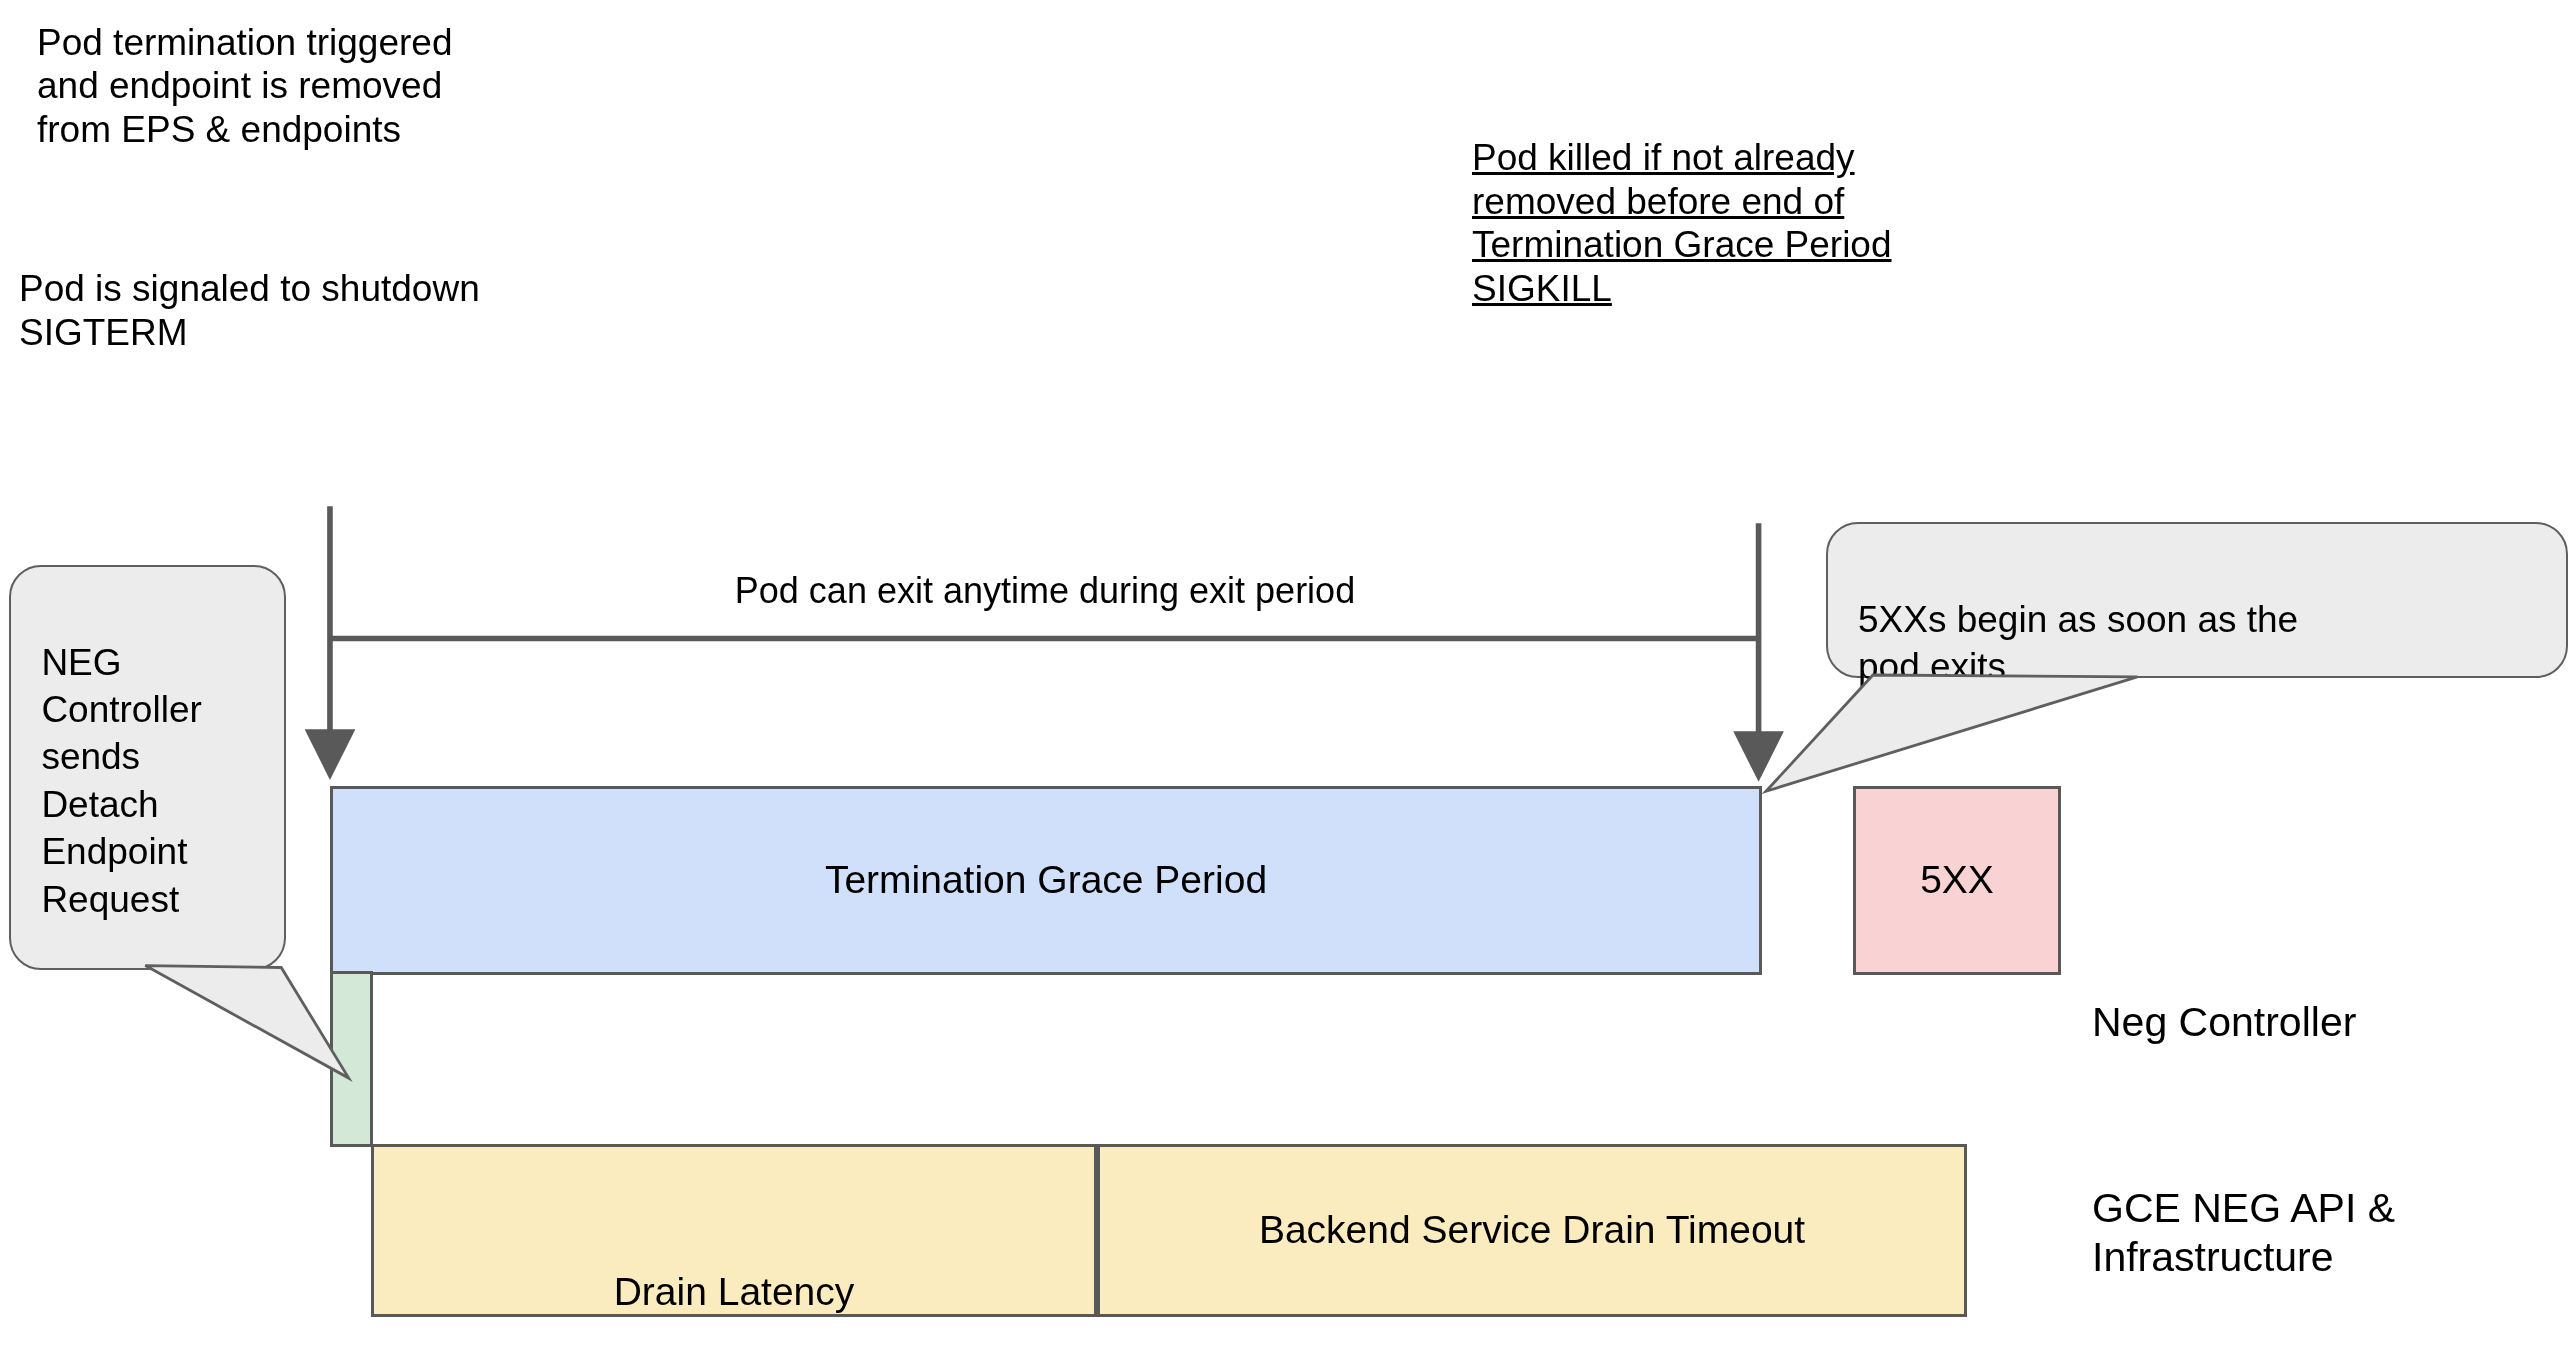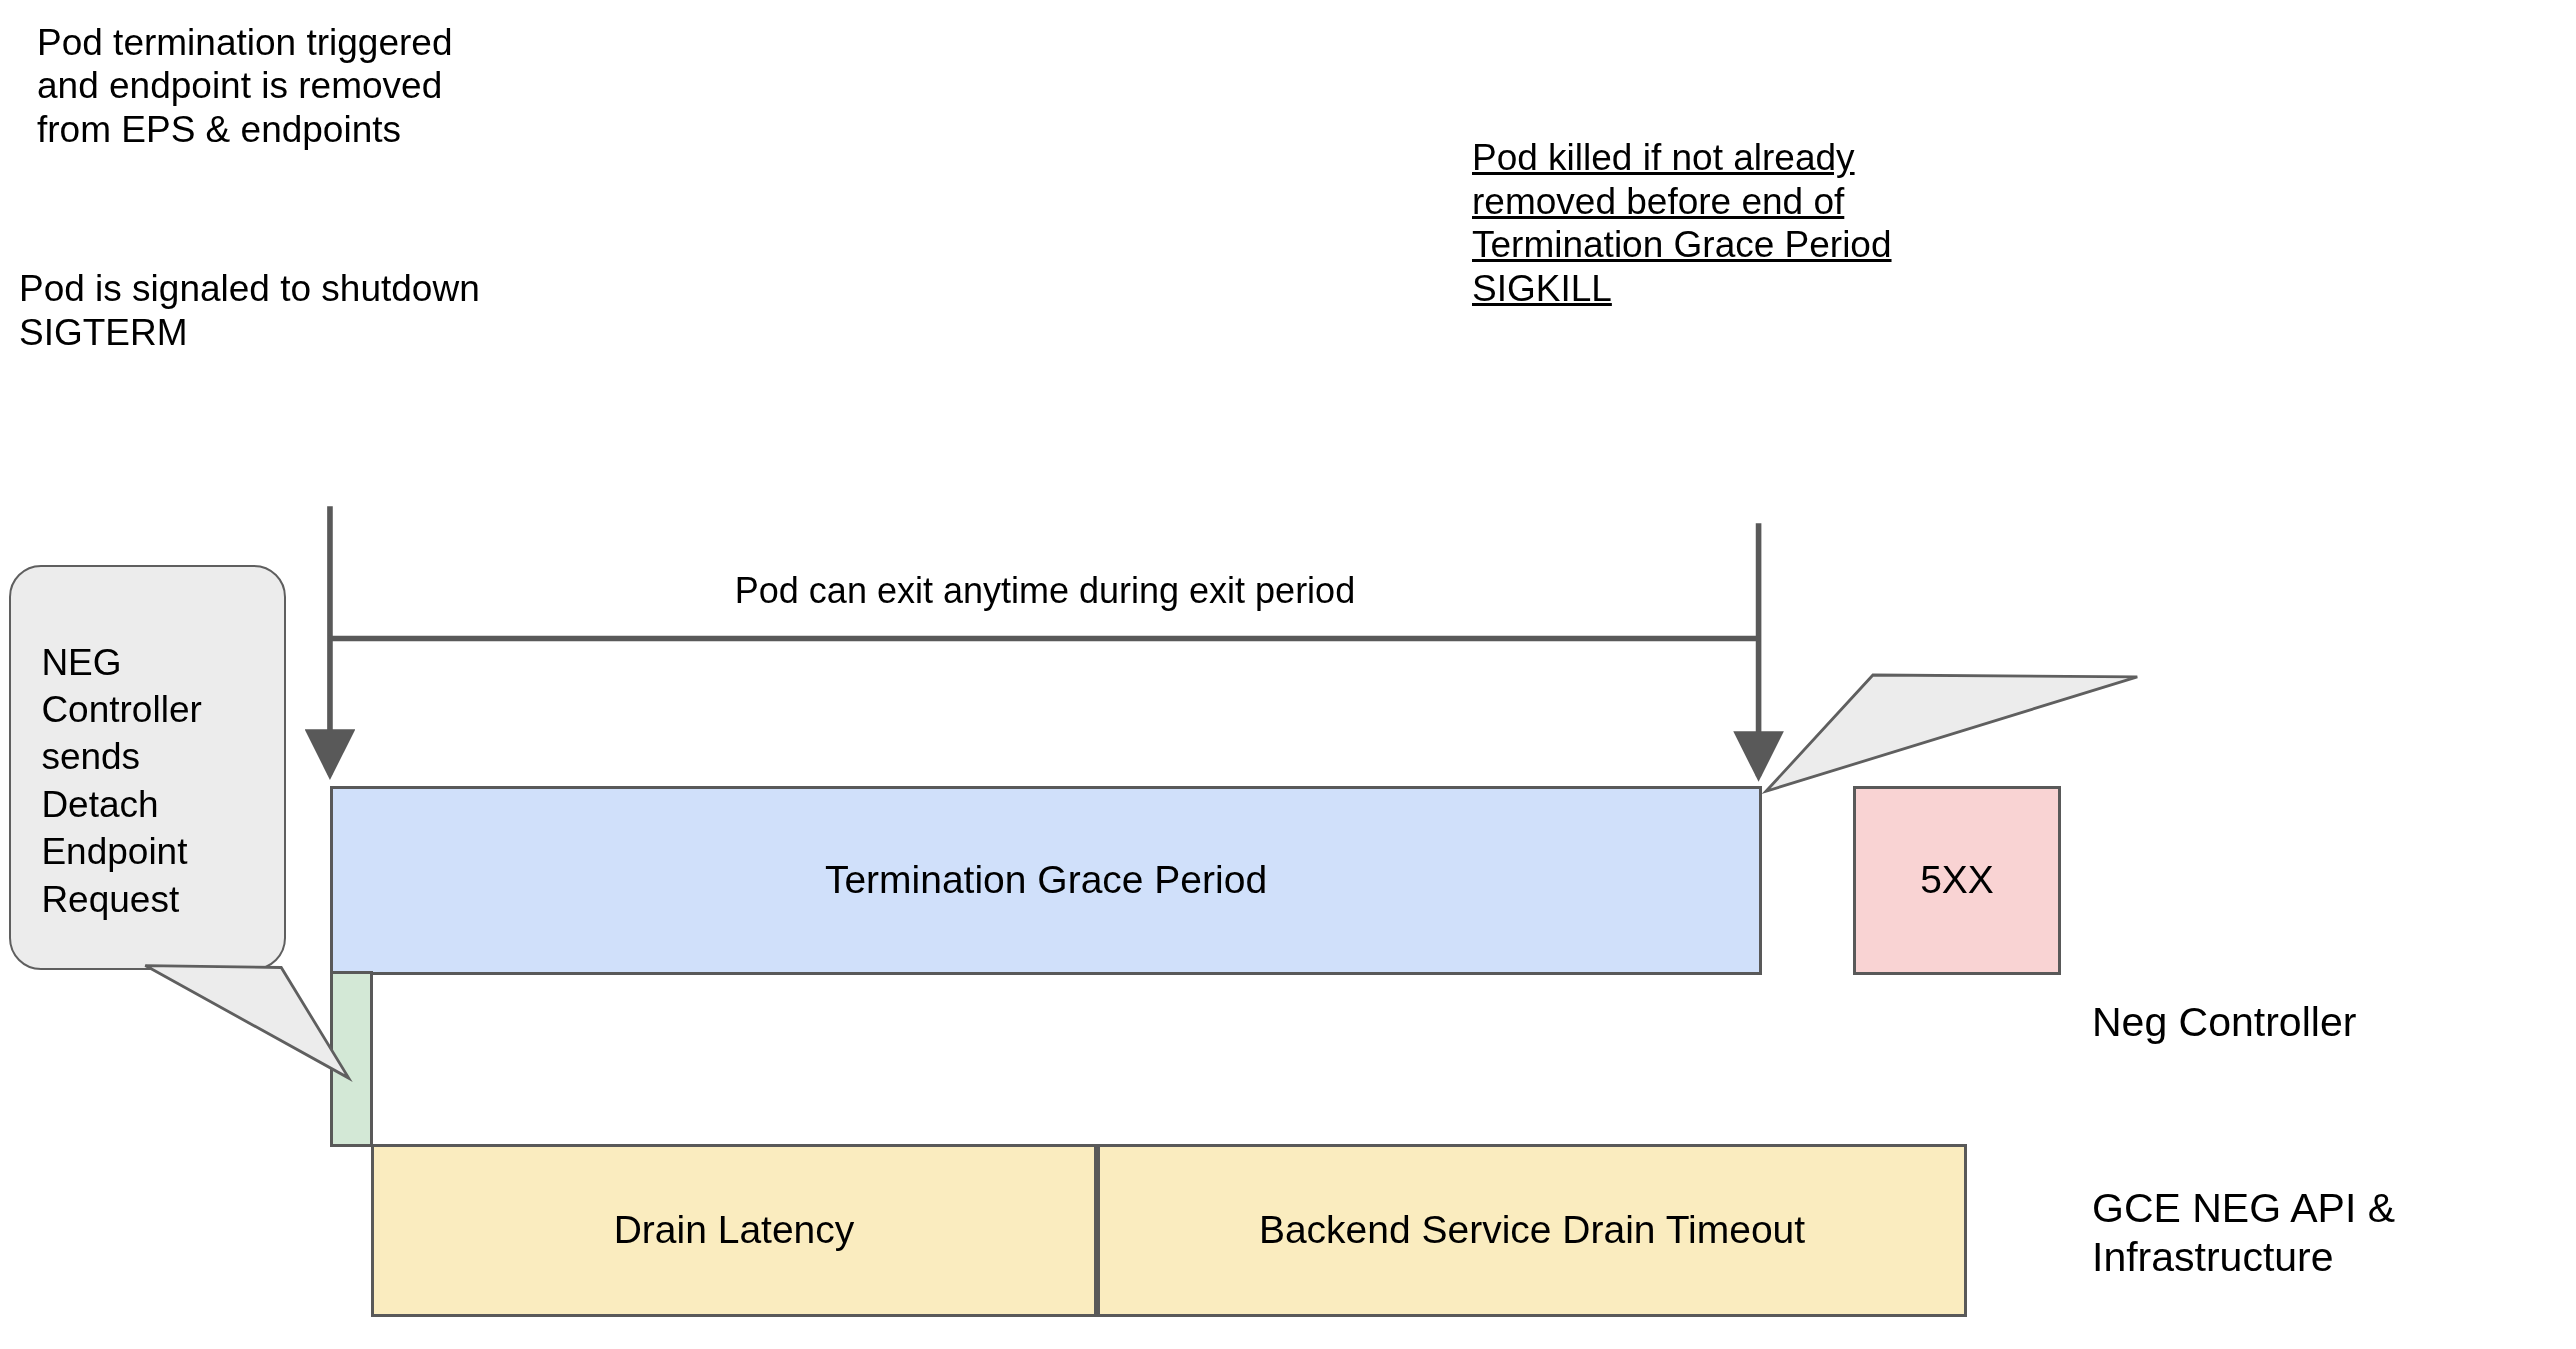--- a/index.html
+++ b/index.html
@@ -114,21 +114,21 @@
   </div>
 
   <div class="abs bar bar-pink" style="left:1853px; top:786px; width:208px; height:189px;">
     <span class="bar-label">5XX</span>
   </div>
 
   <div class="abs bar bar-green" style="left:330px; top:971px; width:43px; height:176px;">
     <span class="bar-label" style="font-size:0;"></span>
   </div>
 
-  <div class="abs bar bar-yellow" style="left:371px; top:1144px; width:726px; height:173px;">
+  <div class="abs bar bar-yellow" style="left:371px; top:1144px; width:726px; height:173px;align-items:flex-end;">
     <span class="bar-label">Drain Latency</span>
   </div>
 
   <div class="abs bar bar-yellow" style="left:1097px; top:1144px; width:870px; height:173px;">
     <span class="bar-label">Backend Service Drain Timeout</span>
   </div>
 
 
   <div class="abs row-label" style="left:2092px; top:998px;text-align:center;">Neg Controller</div>
 
@@ -137,20 +137,24 @@
 
   <div class="abs bubble" style="left:9.4px; top:565px; width:277px; height:405px;">
     <span>NEG
 Controller
 sends
 Detach
 Endpoint
 Request</span>
   </div>
 
+  <div class="abs bubble" style="left:1826px; top:522px; width:742px; height:156px;">
+    <span>5XXs begin as soon as the
+pod exits</span>
+  </div>
 
   <svg id="overlay" viewBox="0 0 2748 1440">
     <defs>
       <marker id="arrowhead" markerWidth="9" markerHeight="9" refX="8" refY="4.5" orient="auto" markerUnits="strokeWidth">
         <path d="M0,0 L9,4.5 L0,9 z" fill="#595959"></path>
       </marker>
     </defs>
 
     <line x1="352" y1="540" x2="352" y2="826" stroke="#595959" stroke-width="6" marker-end="url(#arrowhead)"></line>
 

